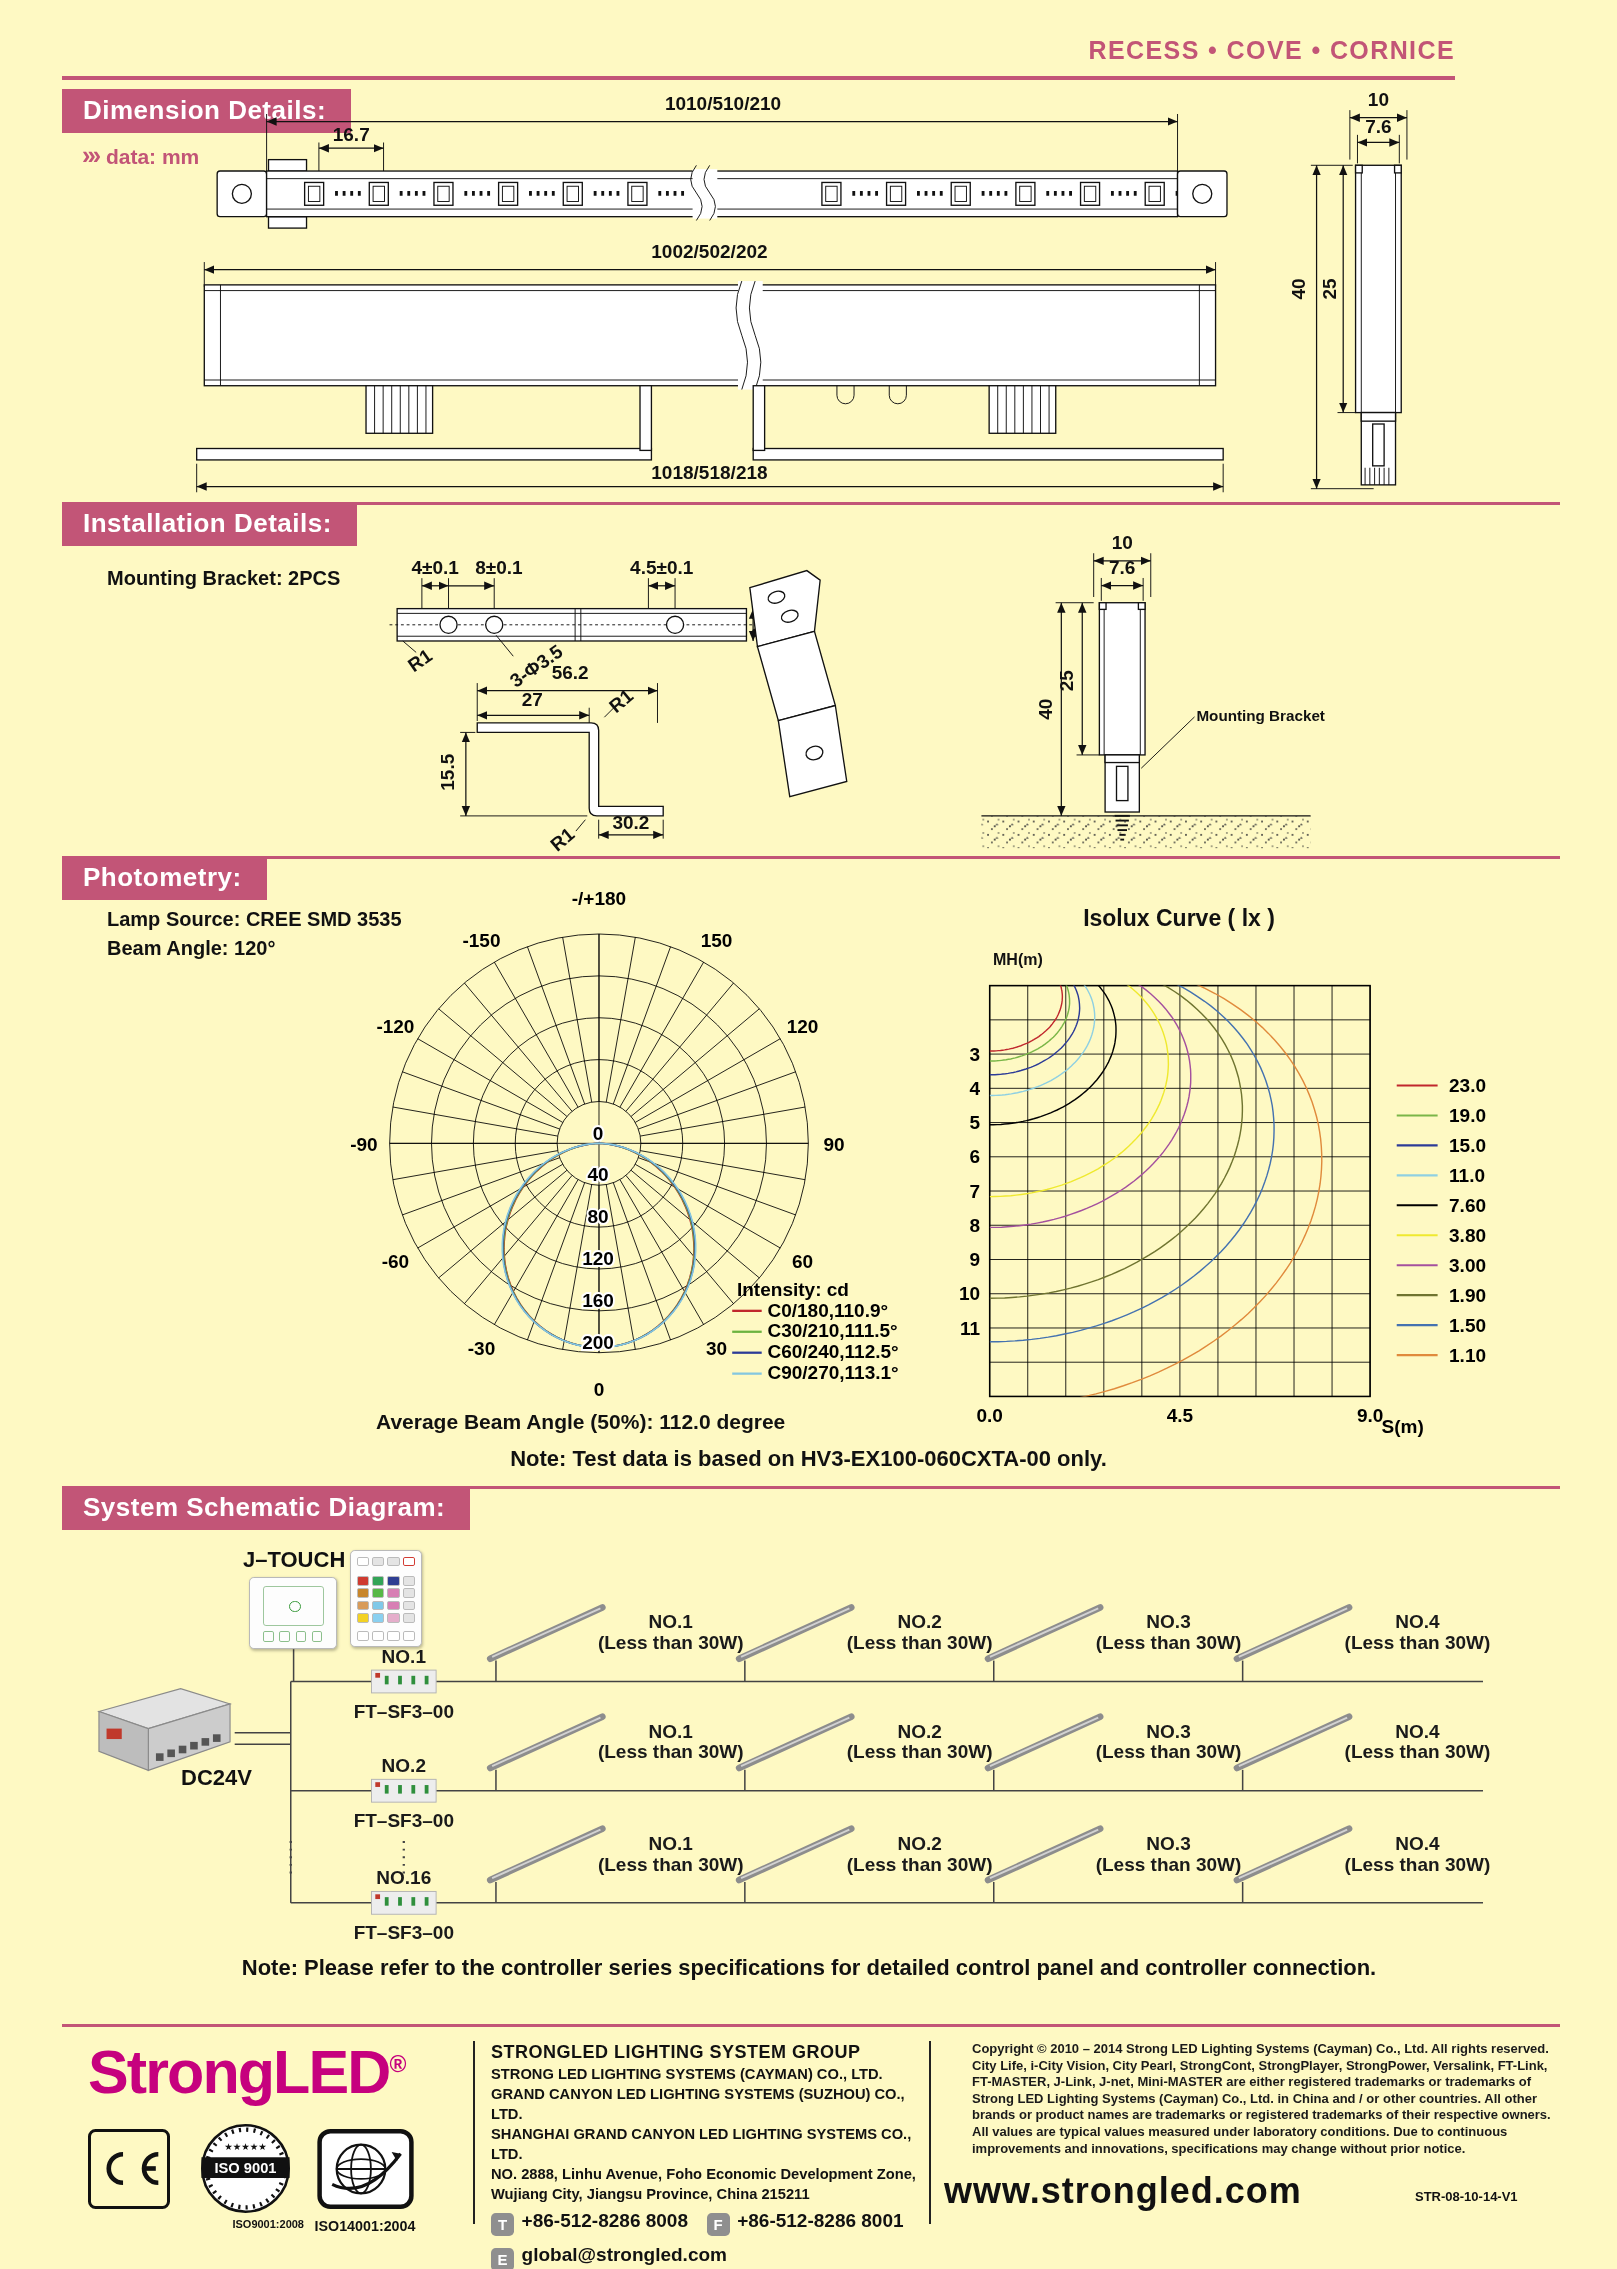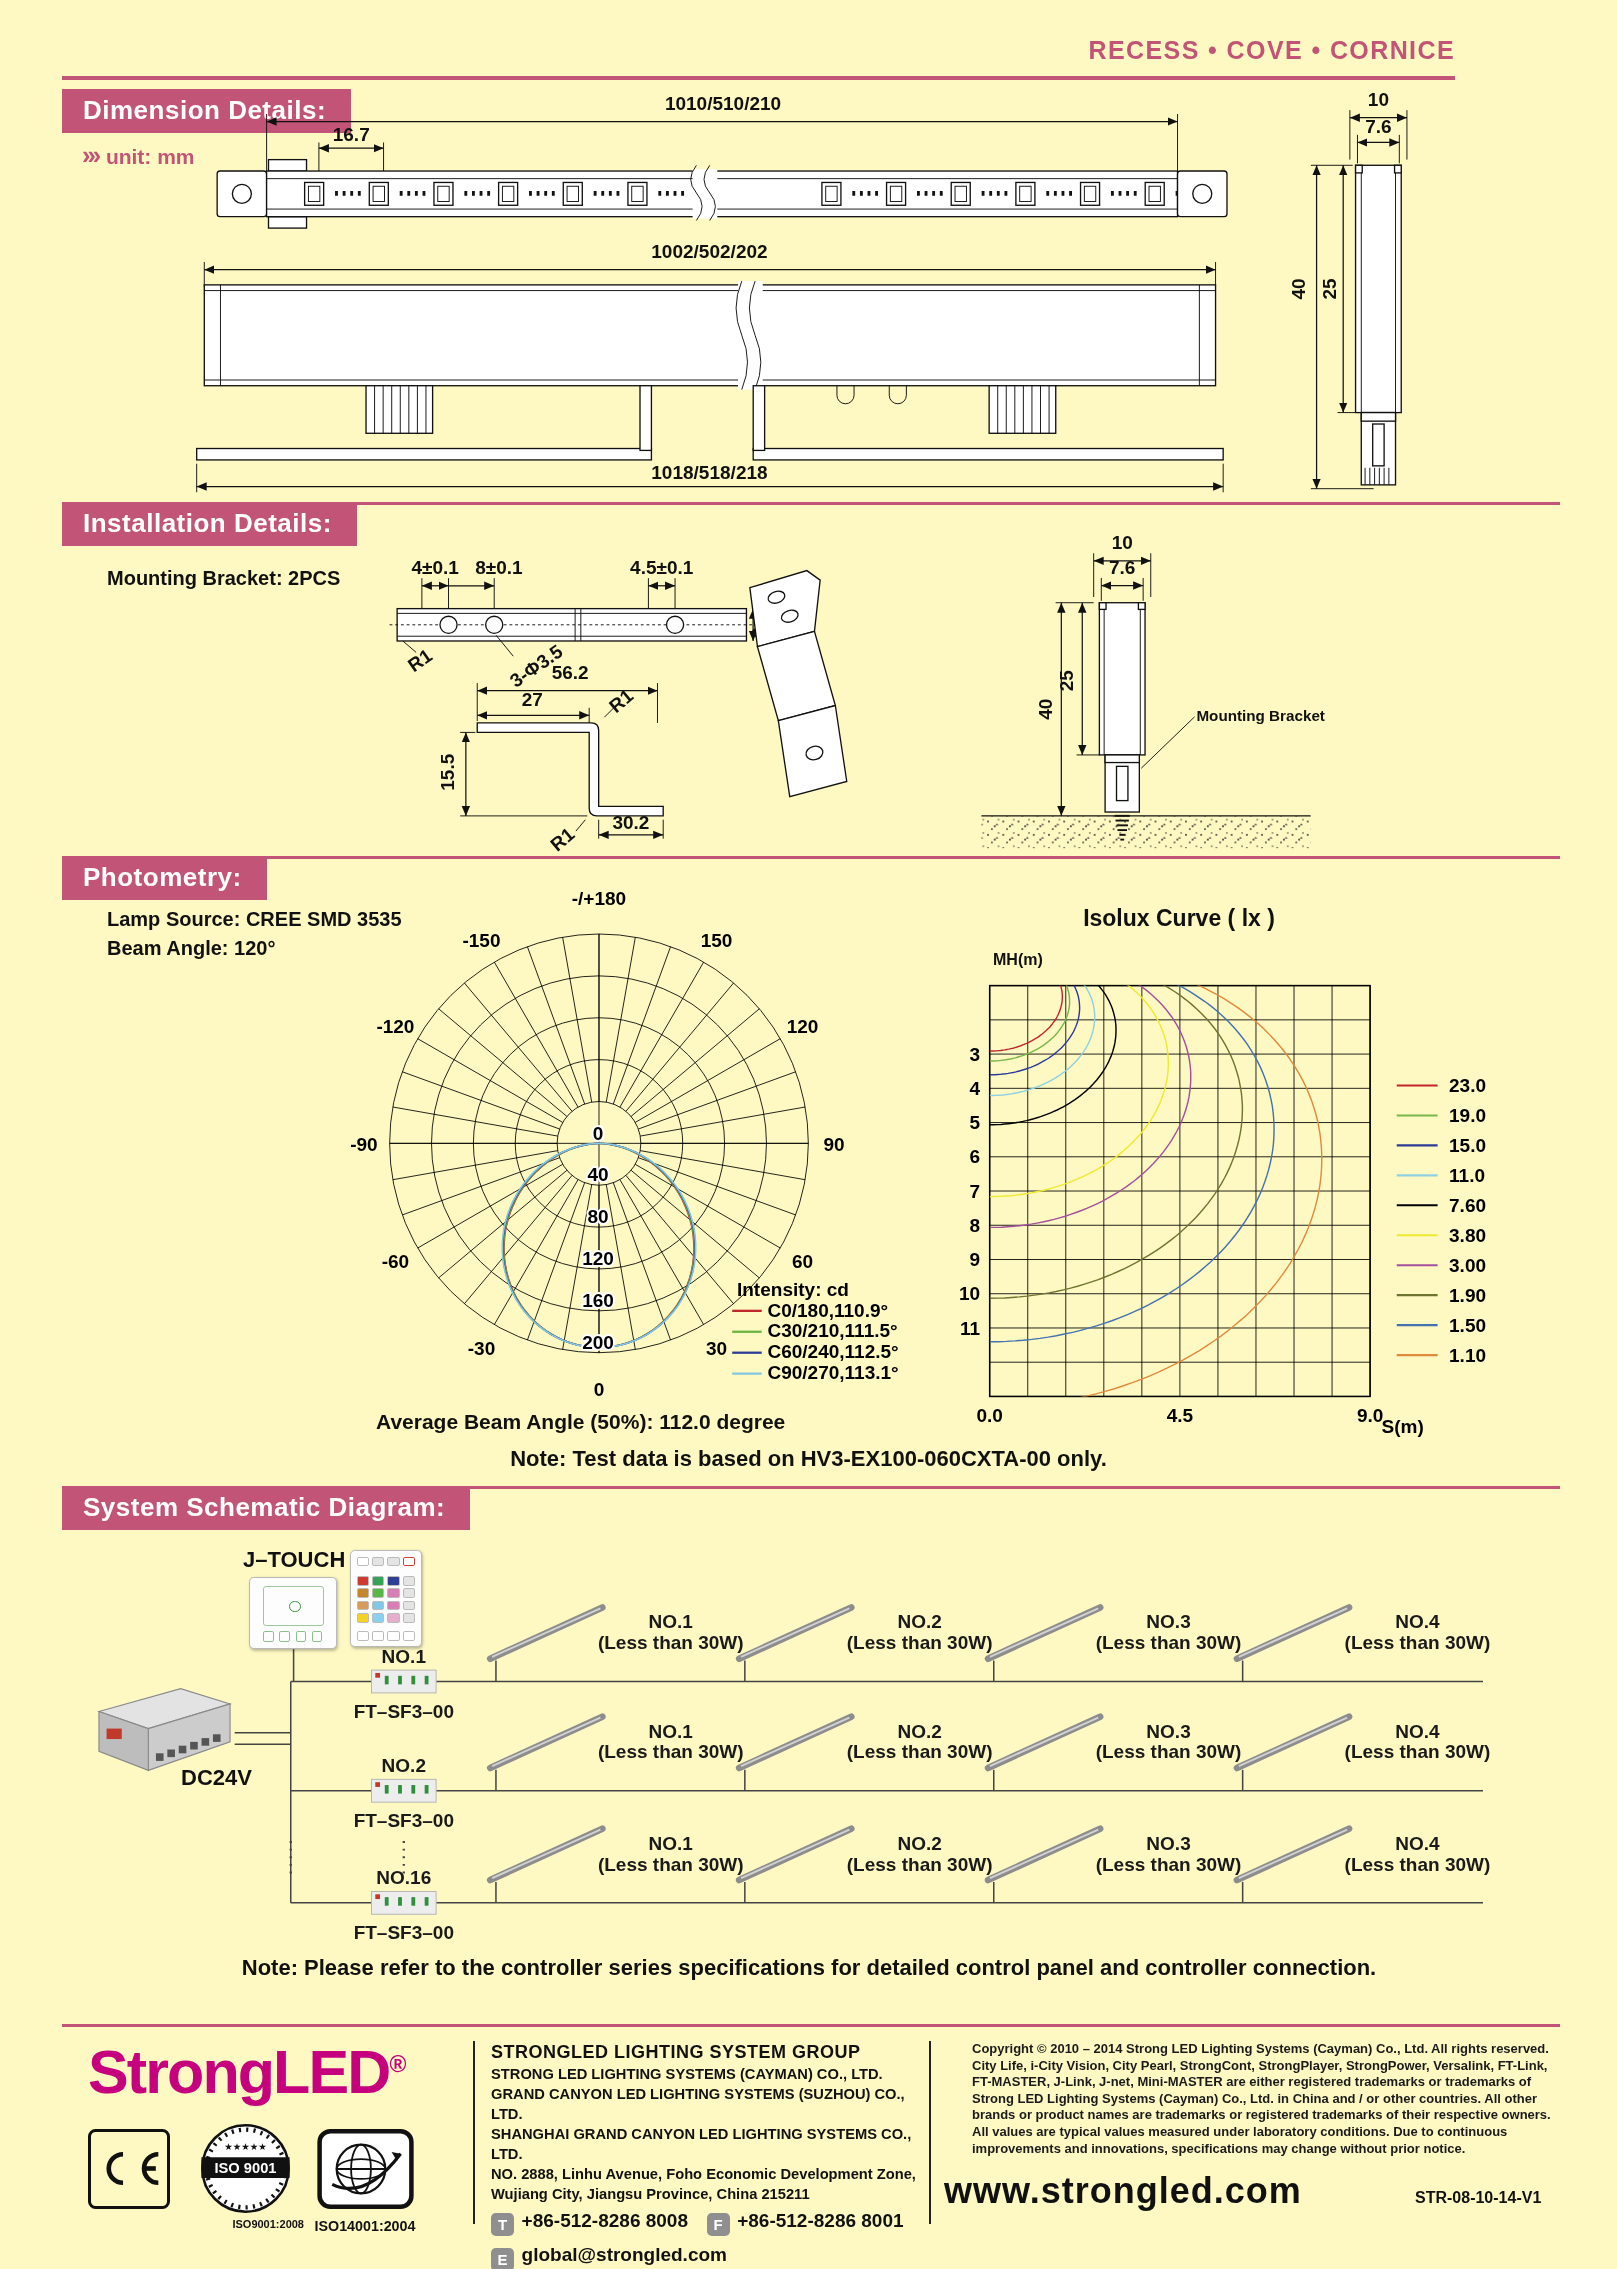--- a/index.html
+++ b/index.html
@@ -56,21 +56,21 @@
     </defs>
   </svg>
 
   <div class="hdr">RECESS • COVE • CORNICE</div>
   <div class="hdr-line"></div>
 
   <div class="banner" style="top:89px">
     <span>Dimension Details:</span>
   </div>
   <div class="pinknote" style="left:82px;top:141px;font-size:21px">
-    <span style="font-size:25px;letter-spacing:-2.9px;margin-right:7.6px">›››</span><span>unit: mm</span>
+    <span style="font-size:25px;letter-spacing:-2.9px;margin-right:7.6px">›››</span><span>data: mm</span>
   </div>
 
   <svg style="position:absolute;left:162px;top:91px;width:1084px;height:181px" viewBox="0 0 1140 190">
     <text class="dt" x="590" y="20" text-anchor="middle">1010/510/210</text>
     <line class="ln" x1="110" y1="32" x2="1068" y2="32" marker-start="url(#arr)" marker-end="url(#arr)"></line>
     <line class="lt" x1="110" y1="24" x2="110" y2="86"></line>
     <line class="lt" x1="1068" y1="24" x2="1068" y2="86"></line>
     <text class="dt" x="199" y="52" text-anchor="middle">16.7</text>
     <line class="ln" x1="165" y1="60" x2="233" y2="60" marker-start="url(#arr)" marker-end="url(#arr)"></line>
     <line class="lt" x1="165" y1="54" x2="165" y2="94"></line>
@@ -745,16 +745,16 @@
   <div style="position:absolute;left:972px;top:2041px;width:628px">
     <div class="copyline">Copyright © 2010 – 2014 Strong LED Lighting Systems (Cayman) Co., Ltd. All rights reserved.</div>
     <div class="copyline">City Life, i-City Vision, City Pearl, StrongCont, StrongPlayer, StrongPower, Versalink, FT-Link,</div>
     <div class="copyline">FT-MASTER, J-Link, J-net, Mini-MASTER are either registered trademarks or trademarks of</div>
     <div class="copyline">Strong LED Lighting Systems (Cayman) Co., Ltd. in China and / or other countries. All other</div>
     <div class="copyline">brands or product names are trademarks or registered trademarks of their respective owners.</div>
     <div class="copyline">All values are typical values measured under laboratory conditions. Due to continuous</div>
     <div class="copyline">improvements and innovations, specifications may change without prior notice.</div>
   </div>
   <div class="blk" style="left:944px;top:2170px;font-size:36px;letter-spacing:1px">www.strongled.com</div>
-  <div class="blk" style="left:1415px;top:2189px;font-size:16px">STR-08-10-14-V1</div>
+  <div class="blk" style="left:1415px;top:2189px;font-size:13px">STR-08-10-14-V1</div>
 
 </div>
 
 
 </body></html>

